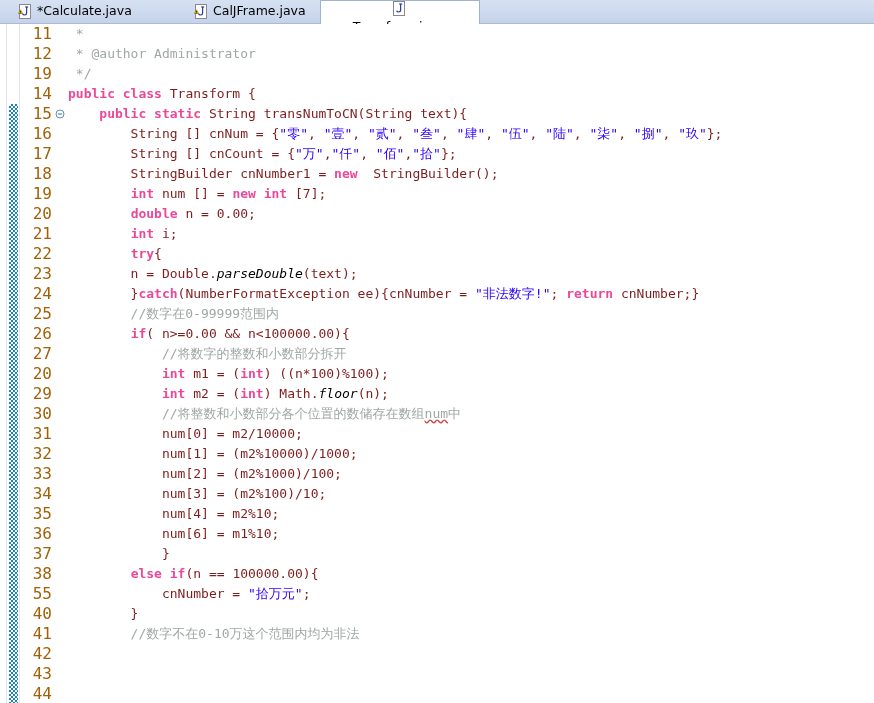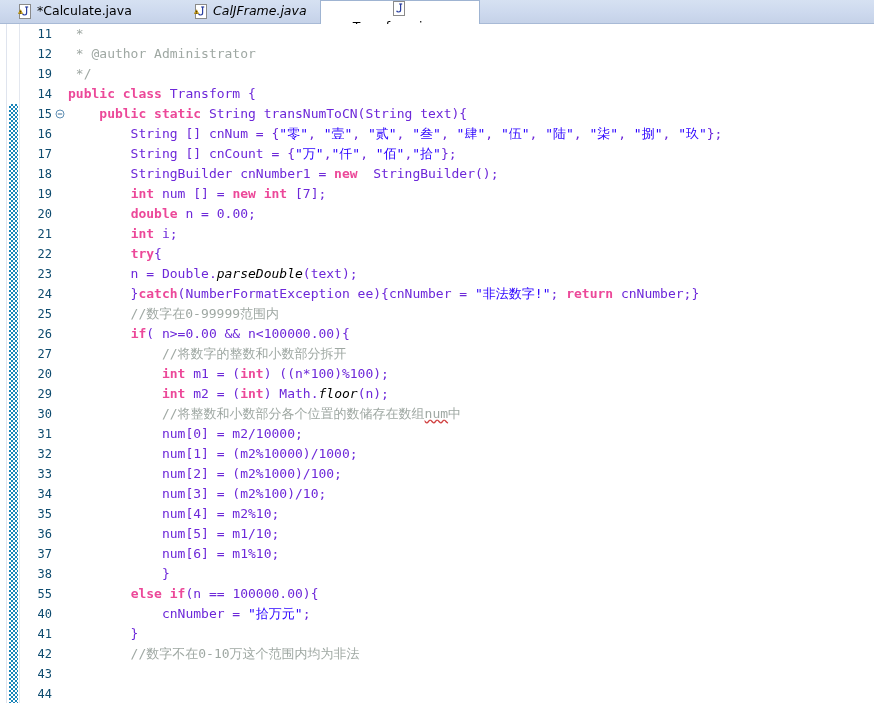--- a/index.html
+++ b/index.html
@@ -89,22 +89,22 @@
     background-color: #ffffff;
   }
 
   
   .ruler {
     width: 46px;
     flex: 0 0 auto;
     position: relative;
     background: #ffffff;
     font-family: "DejaVu Sans Mono", monospace;
-    font-size: 12px;
-    color: #0c4a6e;
+    font-size: 16px;
+    color: #a16207;
     box-sizing: border-box;
   }
   .lnrow {
     height: 20px;
     line-height: 20px;
     text-align: right;
     padding-right: 14px;
     box-sizing: border-box;
     position: relative;
   }
@@ -133,21 +133,21 @@
     line-height: 20px;
     white-space: pre;
     box-sizing: border-box;
   }
 
   
   .kw  { color: #ec4899; font-weight: bold; }
   .str { color: #2a00ff; }
   .cmt { color: #9fa8a3; }
   .stm { font-style: italic; }
-  .plain { color: #6d28d9; text-align: center; }
+  .plain { color: #7f1d1d; text-align: center; }
   .spell {
     text-decoration: underline wavy #d04040;
     text-decoration-skip-ink: none;
   }
 </style>
 </head>
 <body>
 
 <div class="tabbar">
   <div id="tabs-host" style="display:flex;align-items:stretch;">
@@ -157,21 +157,21 @@
             <rect x="1.5" y="0.5" width="11" height="14" fill="#ffffff" stroke="#8a8a8a" stroke-width="1"></rect>
             <path d="M8.6 3 L8.6 9.1 Q8.6 11 6.6 11 Q5 11 4.6 9.8" fill="none" stroke="#2a3fa0" stroke-width="1.2"></path>
             <rect x="7.2" y="2.4" width="3" height="1.2" fill="#2a3fa0"></rect>
             <path d="M0.5 9.5 L4.5 9.5 L2.5 5.8 Z" fill="#f0c020" stroke="#a07800" stroke-width="0.8"></path>
             <rect x="2.1" y="7.0" width="0.9" height="1.5" fill="#4a3000"></rect>
             <rect x="2.1" y="8.8" width="0.9" height="0.8" fill="#4a3000"></rect>
           </svg>
         </span>
         <span class="tab-label">*Calculate.java</span>
       </div>
-      <div class="tab inactive" style="width: 140px; padding-left: 14px; font-style: italic;">
+      <div class="tab inactive" style="width: 140px; padding-left: 14px;">
         <span class="ficon">
           <svg viewBox="0 0 14 15" width="14" height="15">
             <rect x="1.5" y="0.5" width="11" height="14" fill="#ffffff" stroke="#8a8a8a" stroke-width="1"></rect>
             <path d="M8.6 3 L8.6 9.1 Q8.6 11 6.6 11 Q5 11 4.6 9.8" fill="none" stroke="#2a3fa0" stroke-width="1.2"></path>
             <rect x="7.2" y="2.4" width="3" height="1.2" fill="#2a3fa0"></rect>
             <path d="M0.5 9.5 L4.5 9.5 L2.5 5.8 Z" fill="#f0c020" stroke="#a07800" stroke-width="0.8"></path>
             <rect x="2.1" y="7.0" width="0.9" height="1.5" fill="#4a3000"></rect>
             <rect x="2.1" y="8.8" width="0.9" height="0.8" fill="#4a3000"></rect>
           </svg>
         </span>
@@ -261,21 +261,20 @@
       <div class="cline"><span class="plain">        </span><span class="kw">if</span><span class="plain">( n&gt;=0.00 &amp;&amp; n&lt;100000.00){</span></div>
       <div class="cline"><span class="cmt">            //将数字的整数和小数部分拆开</span></div>
       <div class="cline"><span class="plain">            </span><span class="kw">int</span><span class="plain"> m1 = (</span><span class="kw">int</span><span class="plain">) ((n*100)%100);</span></div>
       <div class="cline"><span class="plain">            </span><span class="kw">int</span><span class="plain"> m2 = (</span><span class="kw">int</span><span class="plain">) Math.</span><span class="stm">floor</span><span class="plain">(n);</span></div>
       <div class="cline"><span class="cmt">            //将整数和小数部分各个位置的数储存在数组</span><span class="cmt spell">num</span><span class="cmt">中</span></div>
       <div class="cline"><span class="plain">            num[0] = m2/10000;</span></div>
       <div class="cline"><span class="plain">            num[1] = (m2%10000)/1000;</span></div>
       <div class="cline"><span class="plain">            num[2] = (m2%1000)/100;</span></div>
       <div class="cline"><span class="plain">            num[3] = (m2%100)/10;</span></div>
       <div class="cline"><span class="plain">            num[4] = m2%10;</span></div>
-      <div class="cline"><span class="plain">            num[5] = m1/10;</span></div>
       <div class="cline"><span class="plain">            num[6] = m1%10;</span></div>
       <div class="cline"><span class="plain">            }</span></div>
       <div class="cline"><span class="plain">        </span><span class="kw">else if</span><span class="plain">(n == 100000.00){</span></div>
       <div class="cline"><span class="plain">            cnNumber = </span><span class="str">"拾万元"</span><span class="plain">;</span></div>
       <div class="cline"><span class="plain">        }</span></div>
       <div class="cline"><span class="cmt">        //数字不在0-10万这个范围内均为非法</span></div>
     </div>
 
 </div>
 

